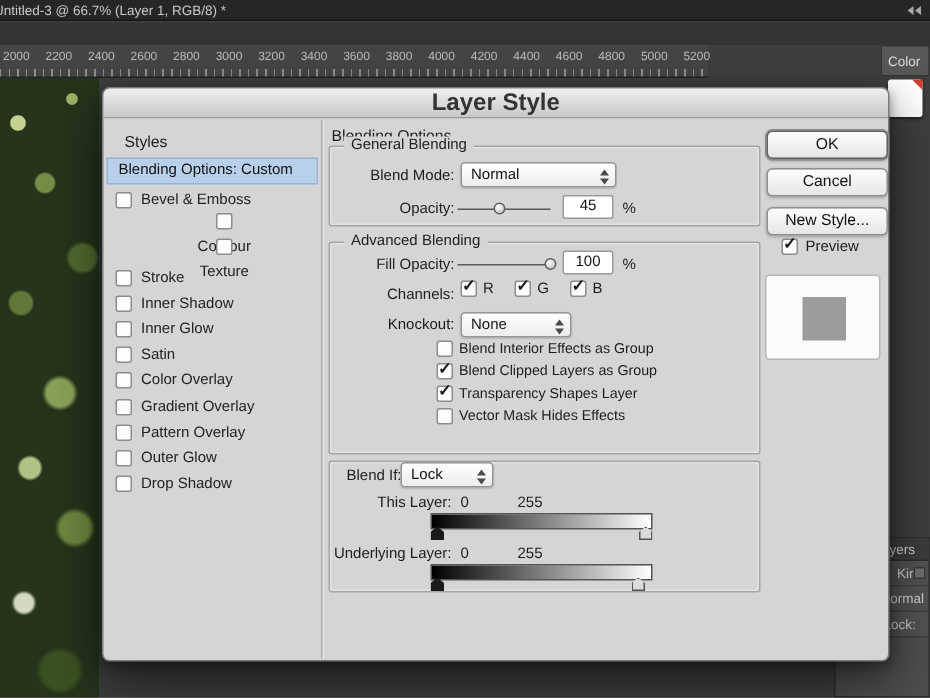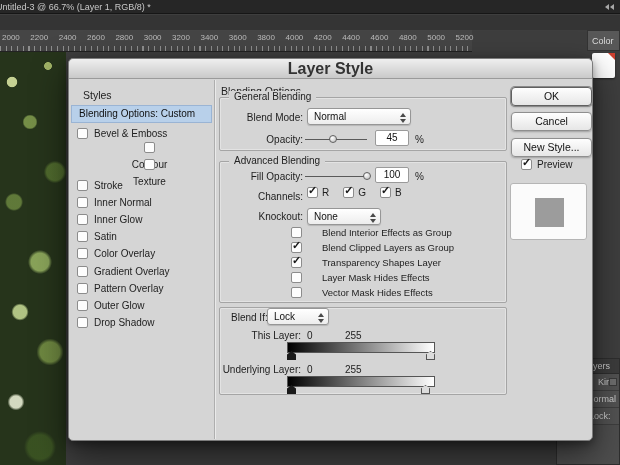--- a/index.html
+++ b/index.html
@@ -99,21 +99,21 @@
   .dd-arrows .td{display:block;width:0;height:0;border-left:3px solid transparent;
     border-right:3px solid transparent;border-top:4px solid #4a4a4a;}
   .slider{position:absolute;height:12px;}
   .slider .track{position:absolute;left:0;right:0;top:6px;height:1px;background:#5a5a5a;display:block;}
   .slider .knob{position:absolute;top:2px;width:8px;height:8px;border-radius:50%;display:block;
     background:radial-gradient(circle at 35% 30%,#fff,#b9b9b9);border:1px solid #606060;
     transform:translateX(-50%);}
   #channels{position:absolute;left:238px;top:128px;display:flex;gap:14px;}
   .channel{display:flex;align-items:center;gap:4px;font-size:10px;}
   #adv-options{position:absolute;left:222px;top:166px;}
-  .opt-row{display:flex;align-items:center;gap:20px;height:15px;}
+  .opt-row{display:flex;align-items:center;gap:4px;height:15px;}
   .opt-label{font-size:9.5px;color:#1d1d1d;white-space:nowrap;}
   .gwrap{position:absolute;height:20px;}
   .gbar{height:11px;border:1px solid #555;background:linear-gradient(to right,#000,#fff);}
   .gmark{position:absolute;top:9px;width:9px;height:9px;
     clip-path:polygon(50% 0,100% 40%,100% 100%,0 100%,0 40%);}
   .gmark.dark{background:#1a1a1a;}
   .gmark.light{background:#dcdcdc;box-shadow:inset 0 0 0 1px #555;}
 
   .btn{position:absolute;left:442px;width:81px;height:19px;
     background:linear-gradient(#fefefe,#e6e6e6);border:1px solid #8f8f8f;border-radius:4px;
@@ -208,21 +208,21 @@
         <div class="style-row indent">
           <span class="cb"></span>
           <span class="style-label">Texture</span>
         </div>
         <div class="style-row">
           <span class="cb"></span>
           <span class="style-label">Stroke</span>
         </div>
         <div class="style-row">
           <span class="cb"></span>
-          <span class="style-label">Inner Normal</span>
+          <span class="style-label">Inner Shadow</span>
         </div>
         <div class="style-row">
           <span class="cb"></span>
           <span class="style-label">Inner Glow</span>
         </div>
         <div class="style-row">
           <span class="cb"></span>
           <span class="style-label">Satin</span>
         </div>
         <div class="style-row">
@@ -309,24 +309,20 @@
           <span class="cb"></span>
           <span class="opt-label">Blend Interior Effects as Group</span>
         </div>
         <div class="opt-row">
           <span class="cb checked"></span>
           <span class="opt-label">Blend Clipped Layers as Group</span>
         </div>
         <div class="opt-row">
           <span class="cb checked"></span>
           <span class="opt-label">Transparency Shapes Layer</span>
-        </div>
-        <div class="opt-row">
-          <span class="cb"></span>
-          <span class="opt-label">Layer Mask Hides Effects</span>
         </div>
         <div class="opt-row">
           <span class="cb"></span>
           <span class="opt-label">Vector Mask Hides Effects</span>
         </div>
       </div>
 
     <div class="fieldset f3"></div>
     <span class="lbl" style="left:162px;top:253px">Blend If:</span>
     <div class="dd" style="left:198px;top:249px;width:62px">

